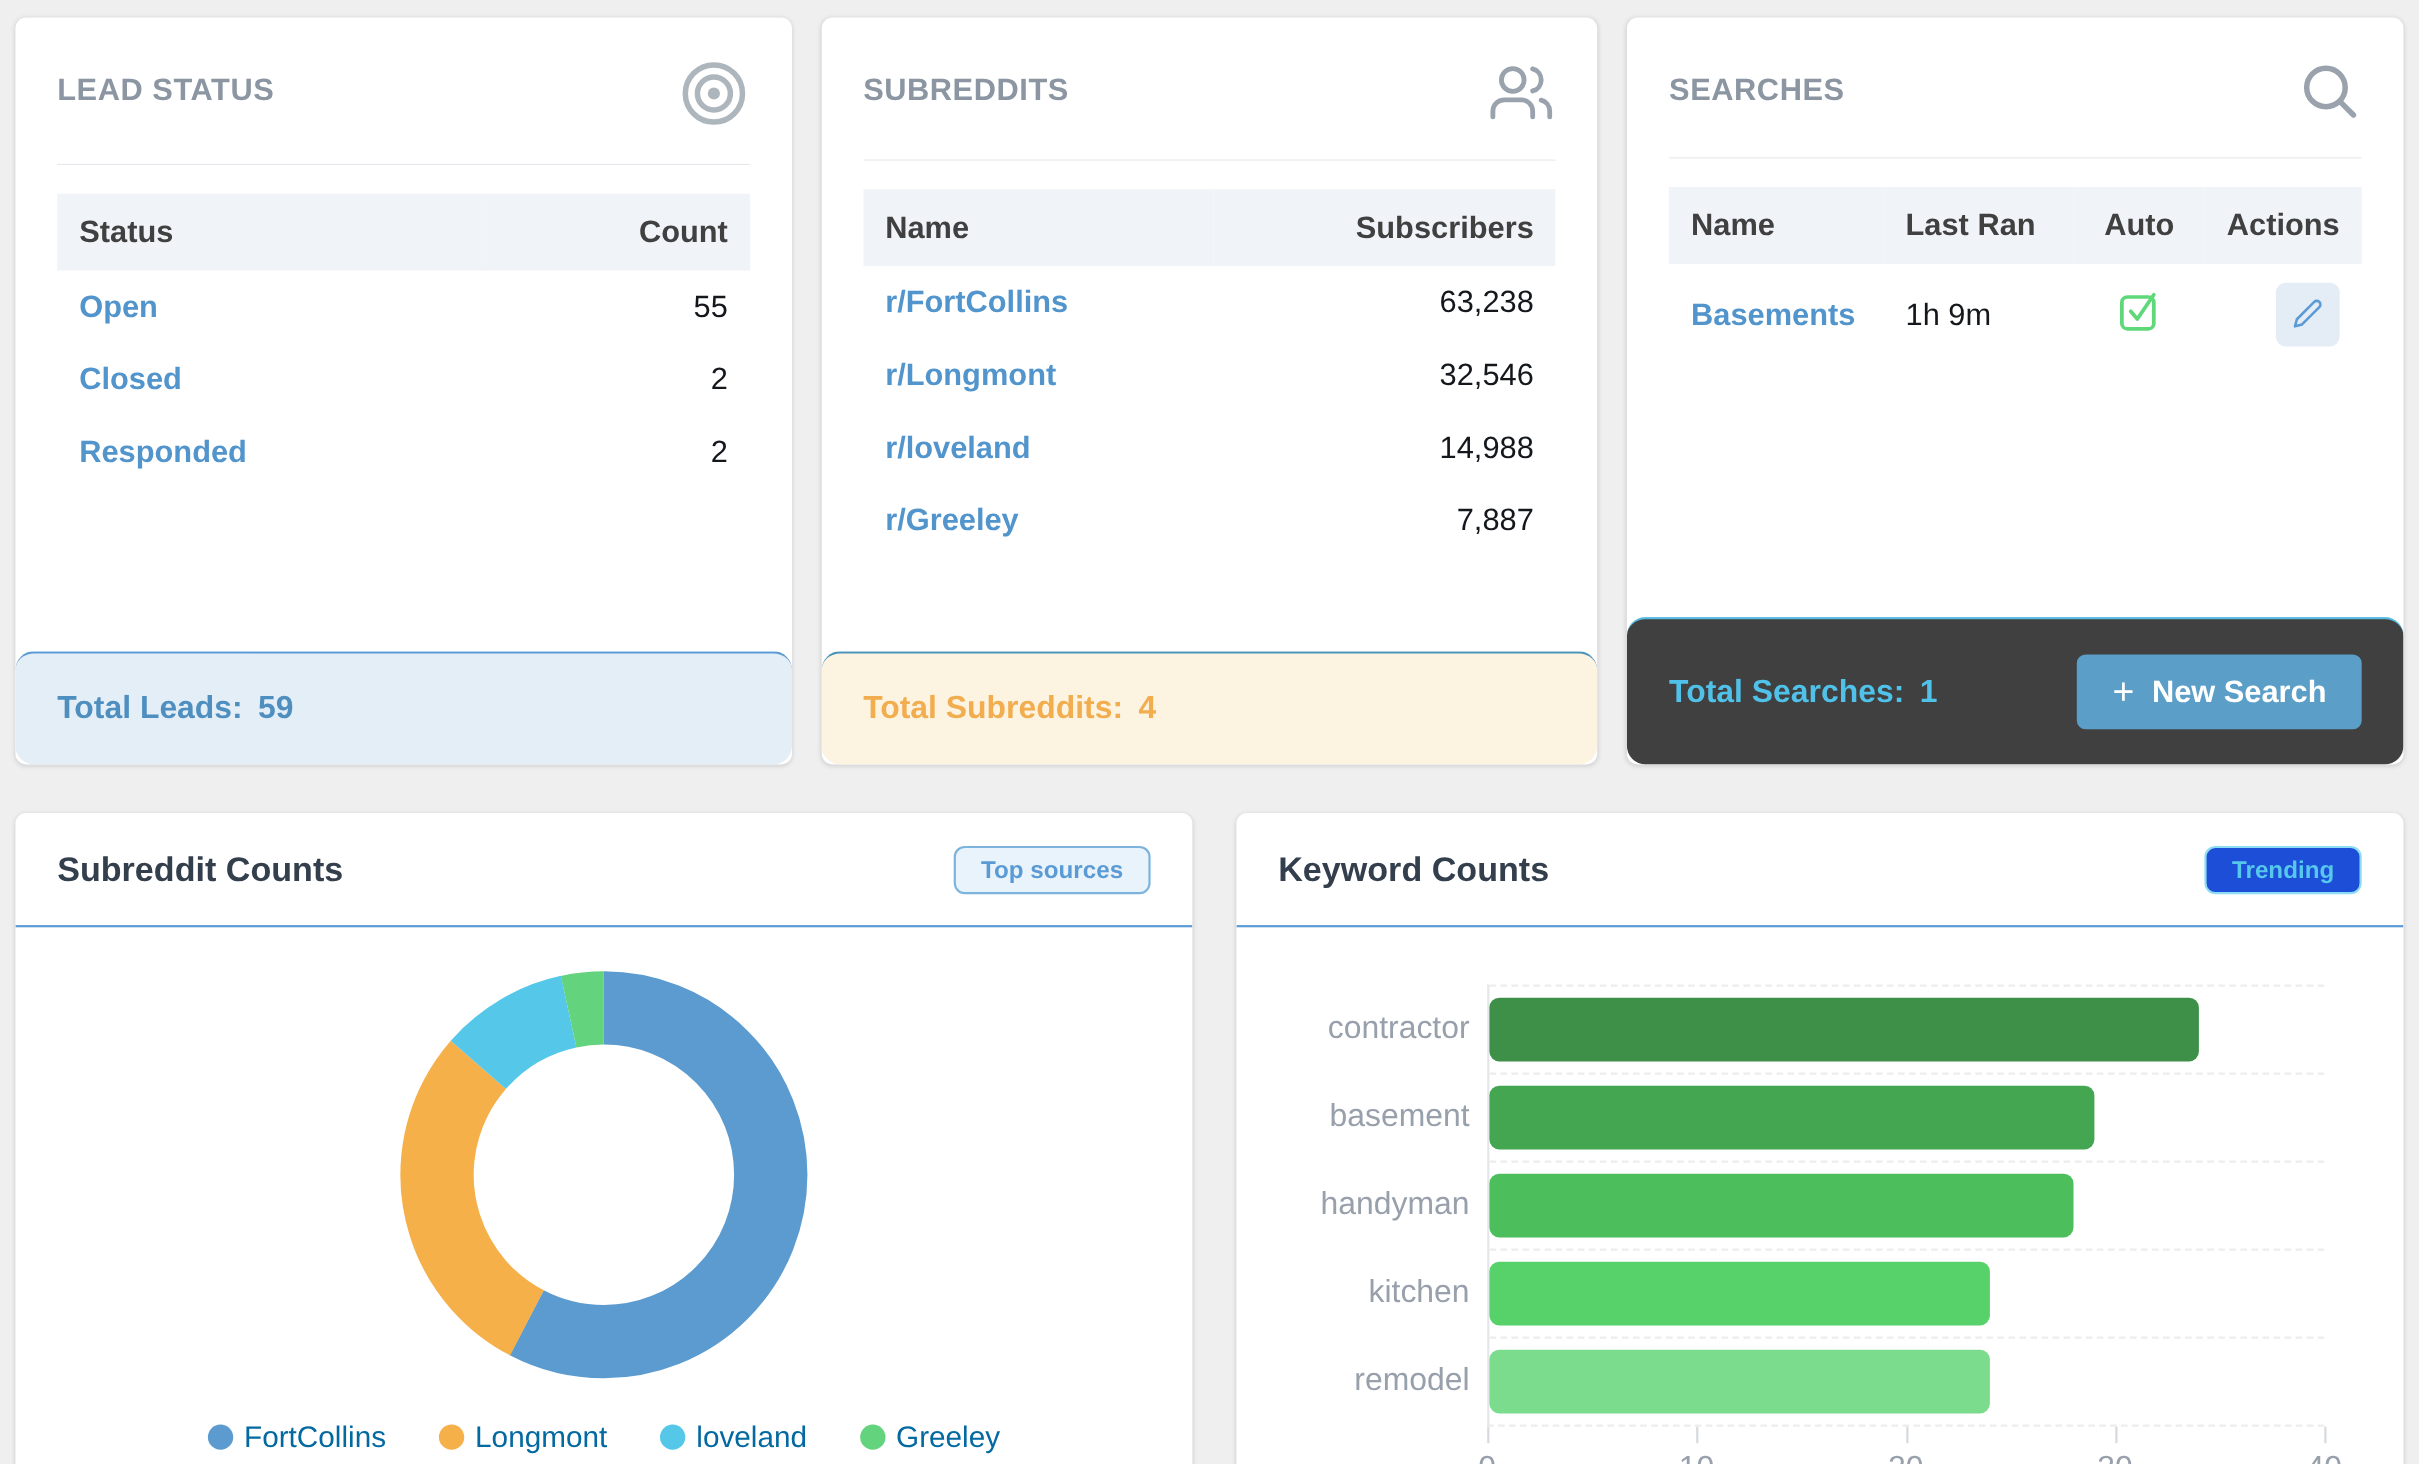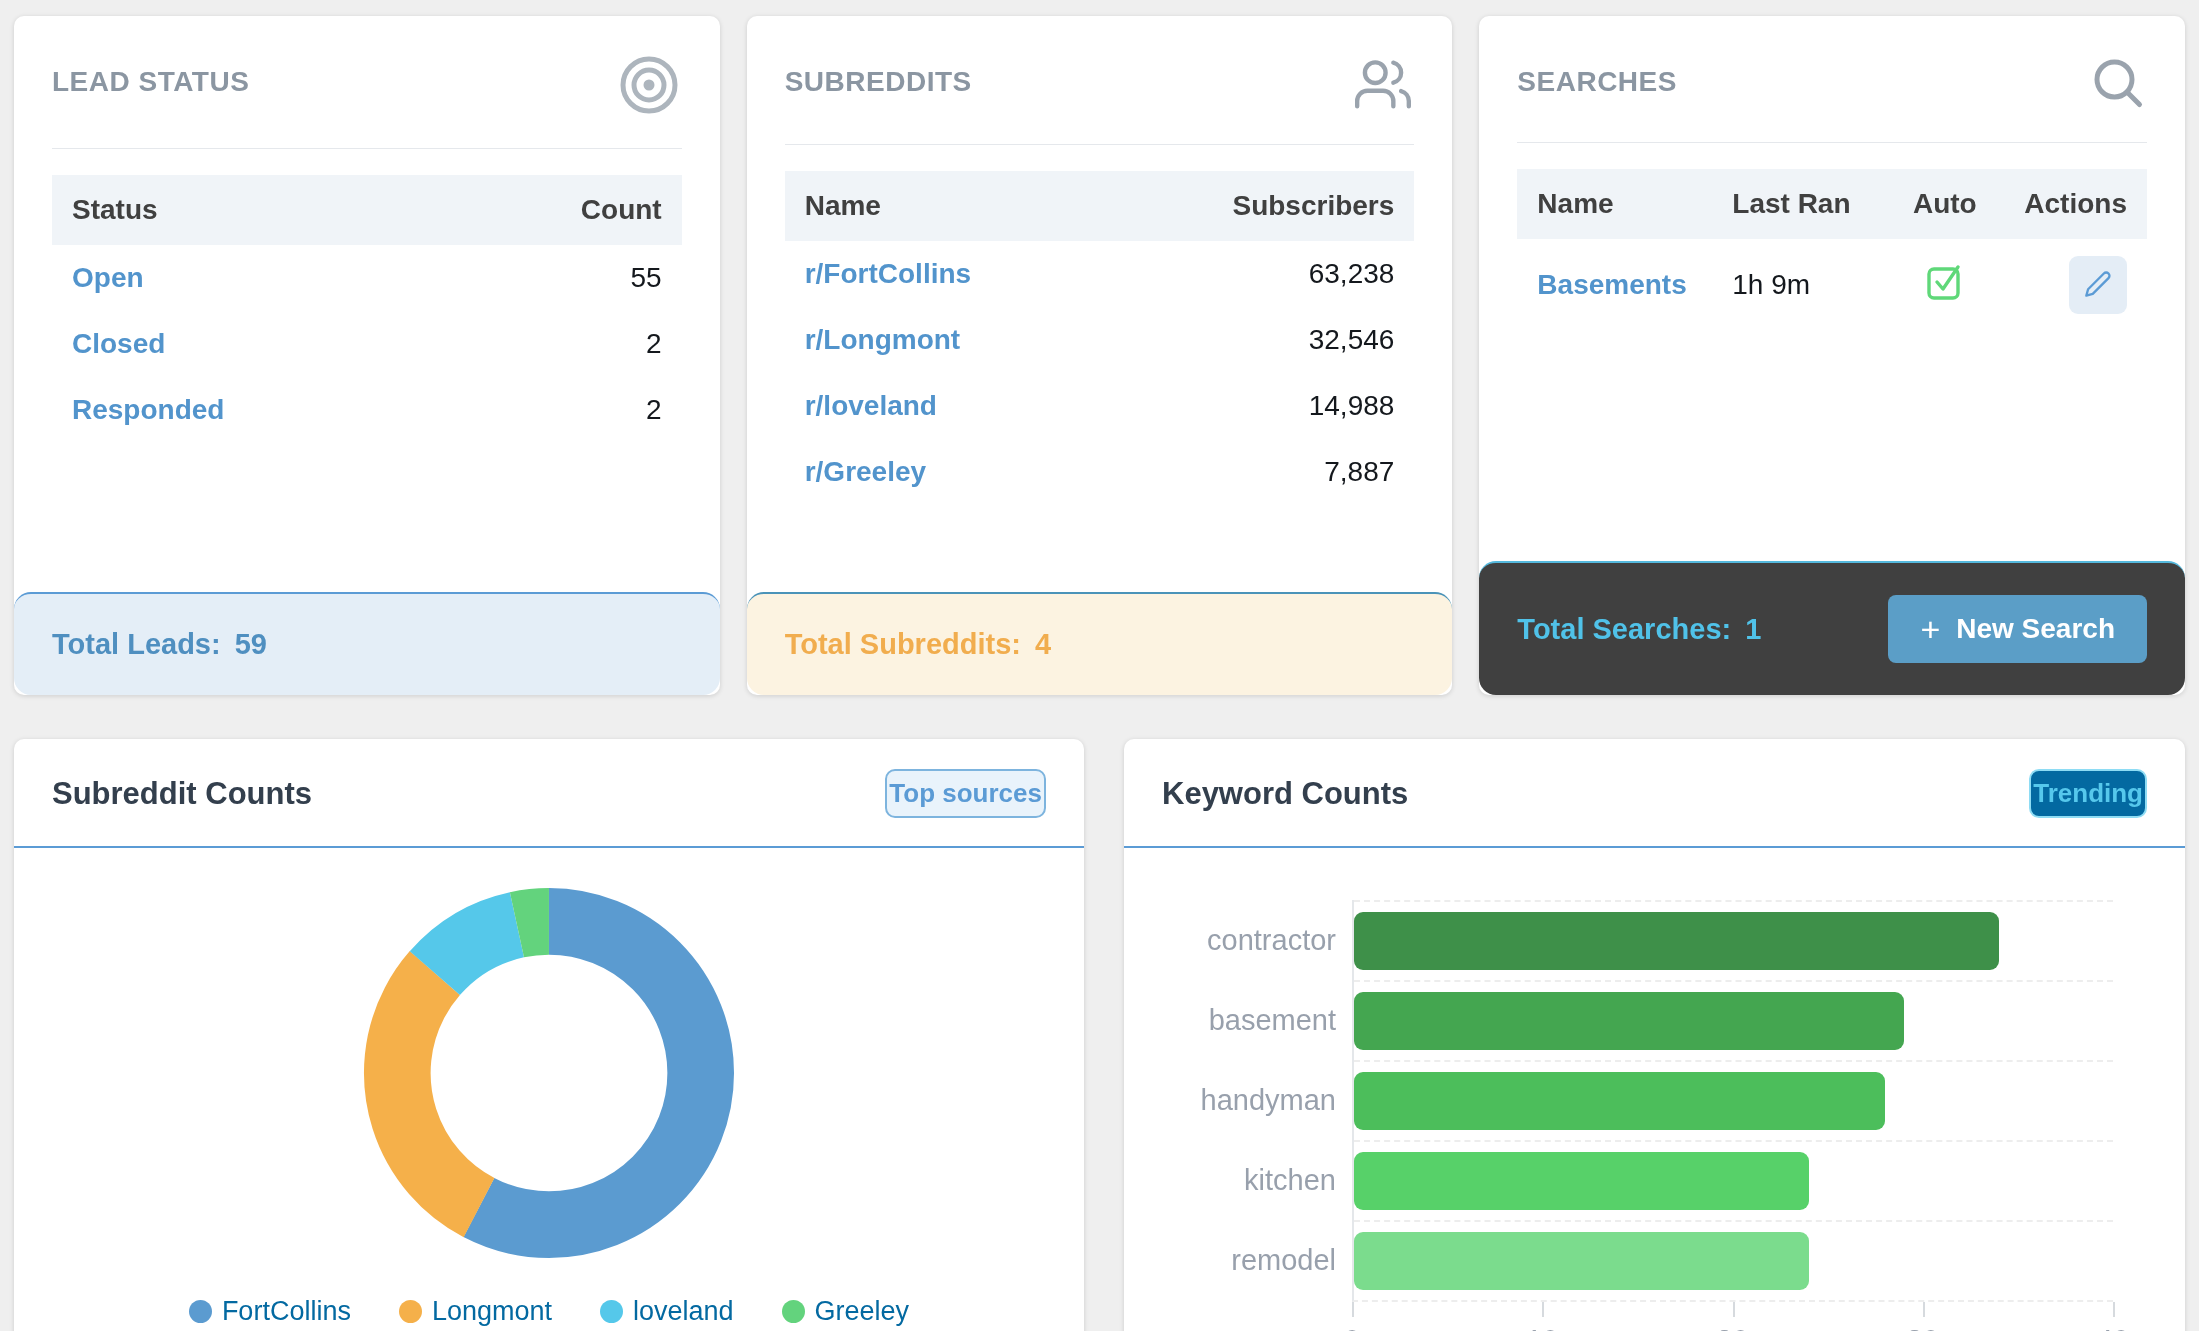--- a/index.html
+++ b/index.html
@@ -64,25 +64,25 @@
   .bottom-row { margin-top:44px; gap:40px; align-items:flex-start; }
   .panel-left  { width:1070px; height:606px; }
   .panel-right { flex:1; height:678px; }
   .panel-head {
     display:flex; justify-content:space-between; align-items:center;
     padding:30px 38px 28px;
     border-bottom:2px solid #5b9bd5;
   }
   .panel-title { font-size:31px; font-weight:700; color:#333f4d; }
   .chip {
-    font-size:26px; font-weight:700; border-radius:10px; padding:7px 2px;
+    font-size:22px; font-weight:700; border-radius:10px; padding:7px 23px;
     border:2px solid;
   }
   .chip-sources { color:#5b9bd5; border-color:#7db4de; background:#e9f3fb; }
-  .chip-trend   { color:#56c8ec; border-color:#8edcf4; background:#0369a1;text-align:right; }
+  .chip-trend   { color:#56c8ec; border-color:#8edcf4; background:#1d4ed8;text-align:right; }
   
   .donut-wrap { padding:36px 0 0; display:flex; flex-direction:column; align-items:center; }
   .legend { display:flex; gap:48px; margin-top:34px; align-items:center; }
   .legend-item { display:flex; align-items:center; gap:10px; }
   .legend-dot { width:23px; height:23px; border-radius:50%; }
   .legend-label { font-size:27px; color:#0369a1; }
   
   .hchart { padding:52px 72px 0 56px; }
   .hchart-body { display:flex; }
   .ylabels { width:172px; display:flex; flex-direction:column; }

